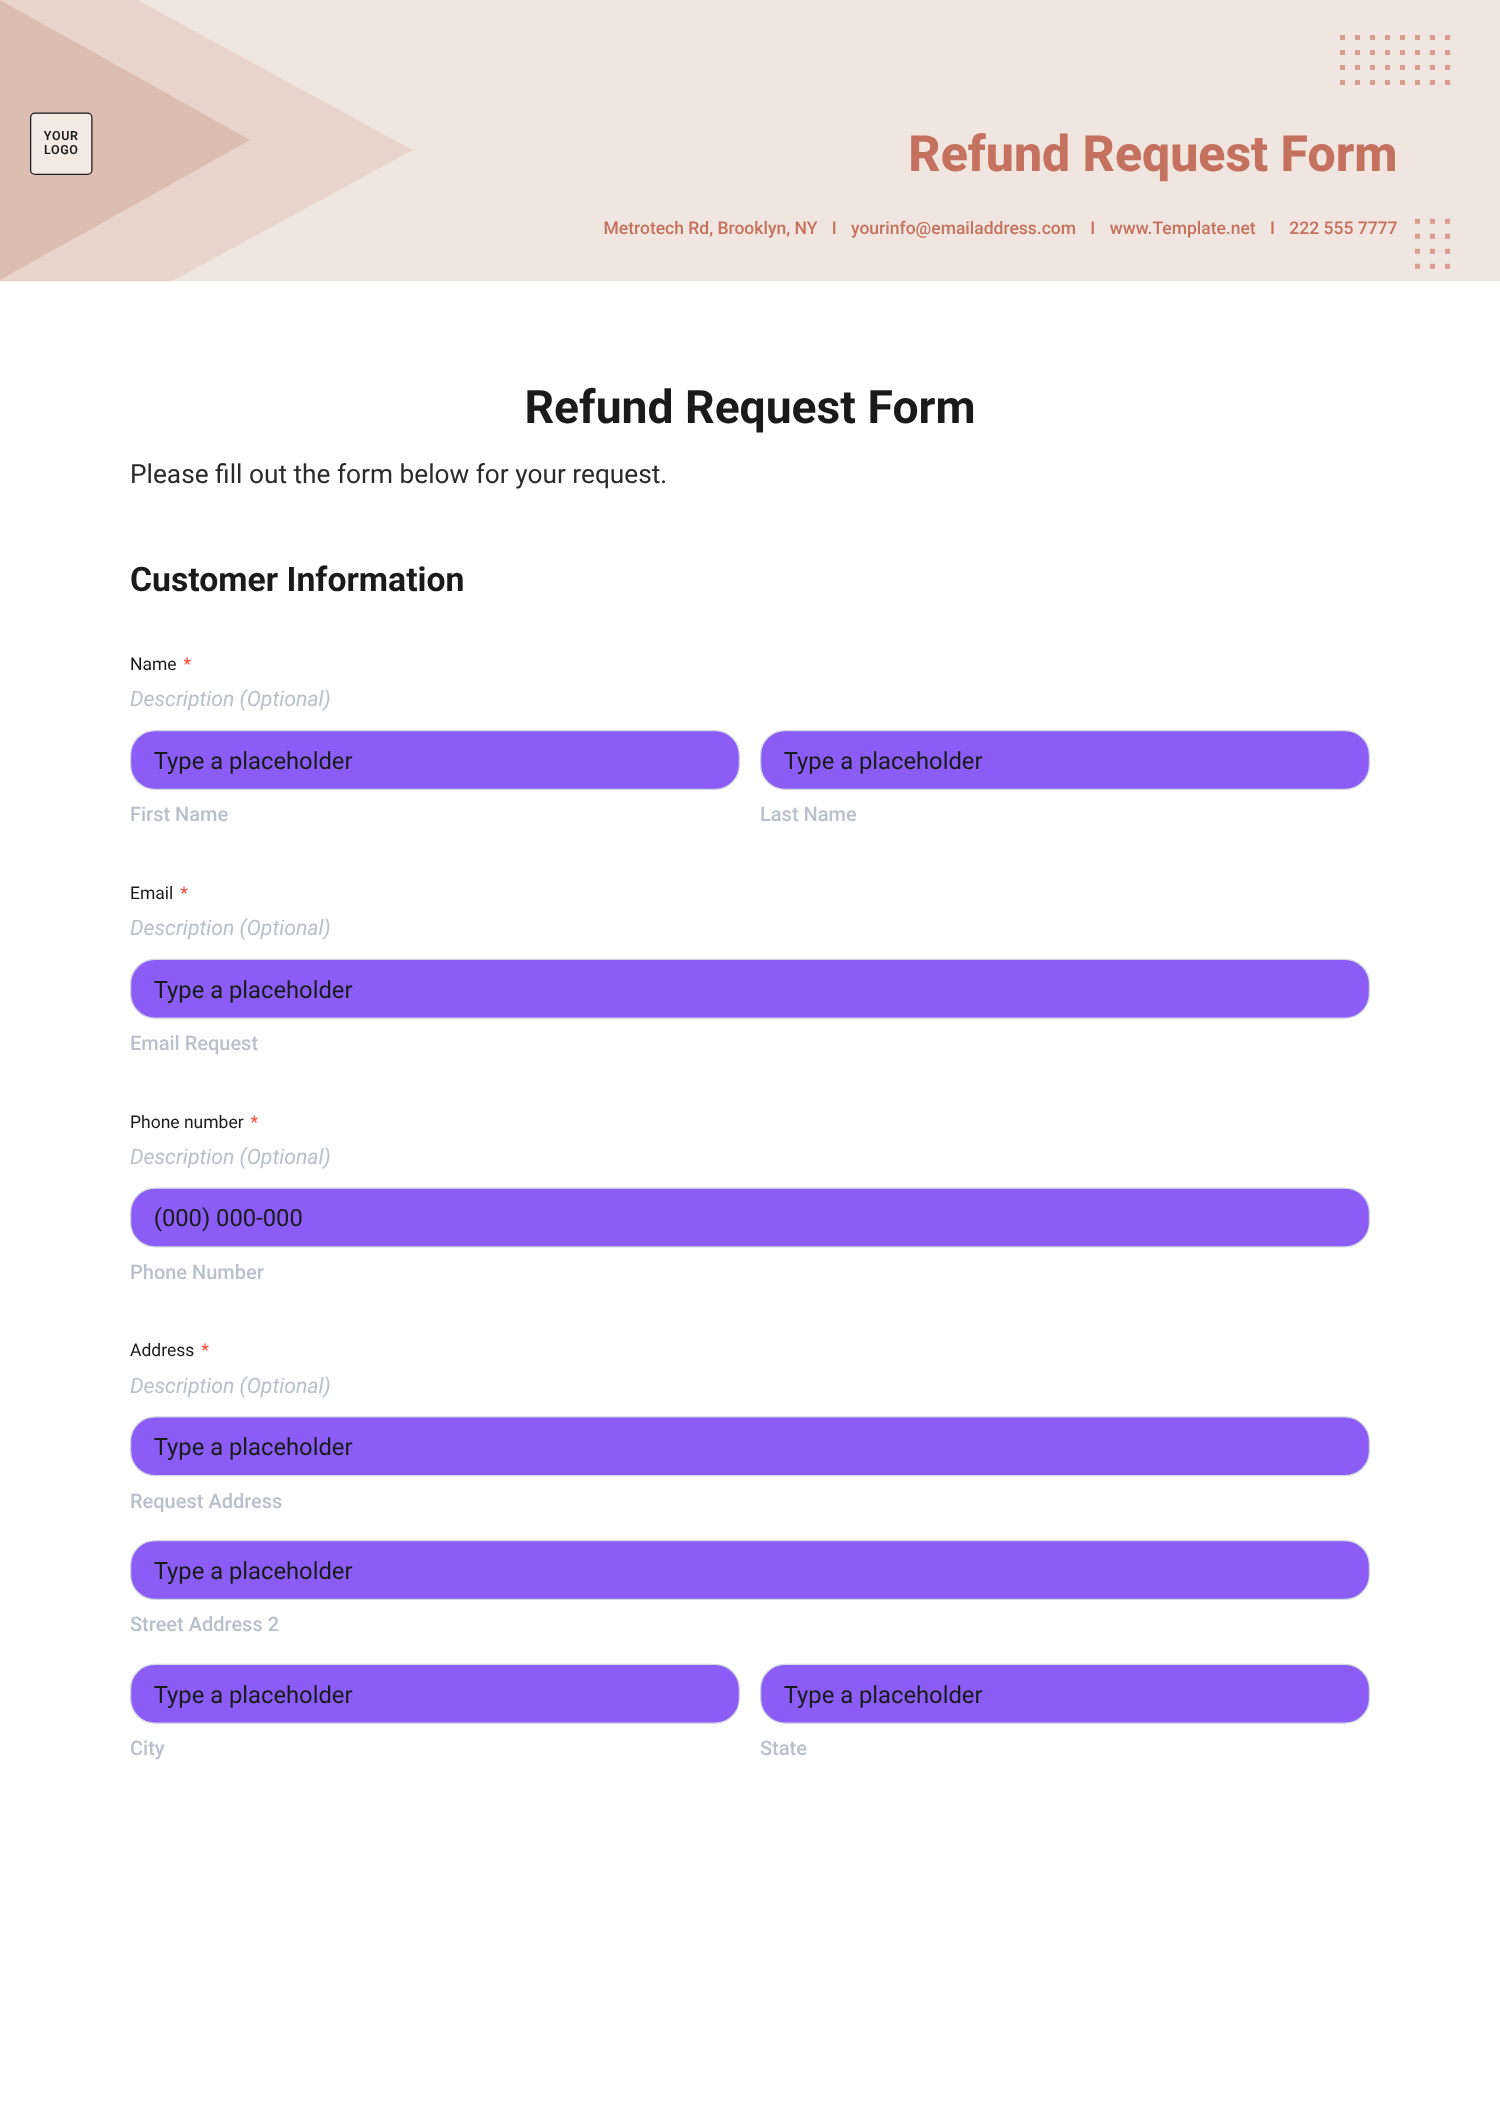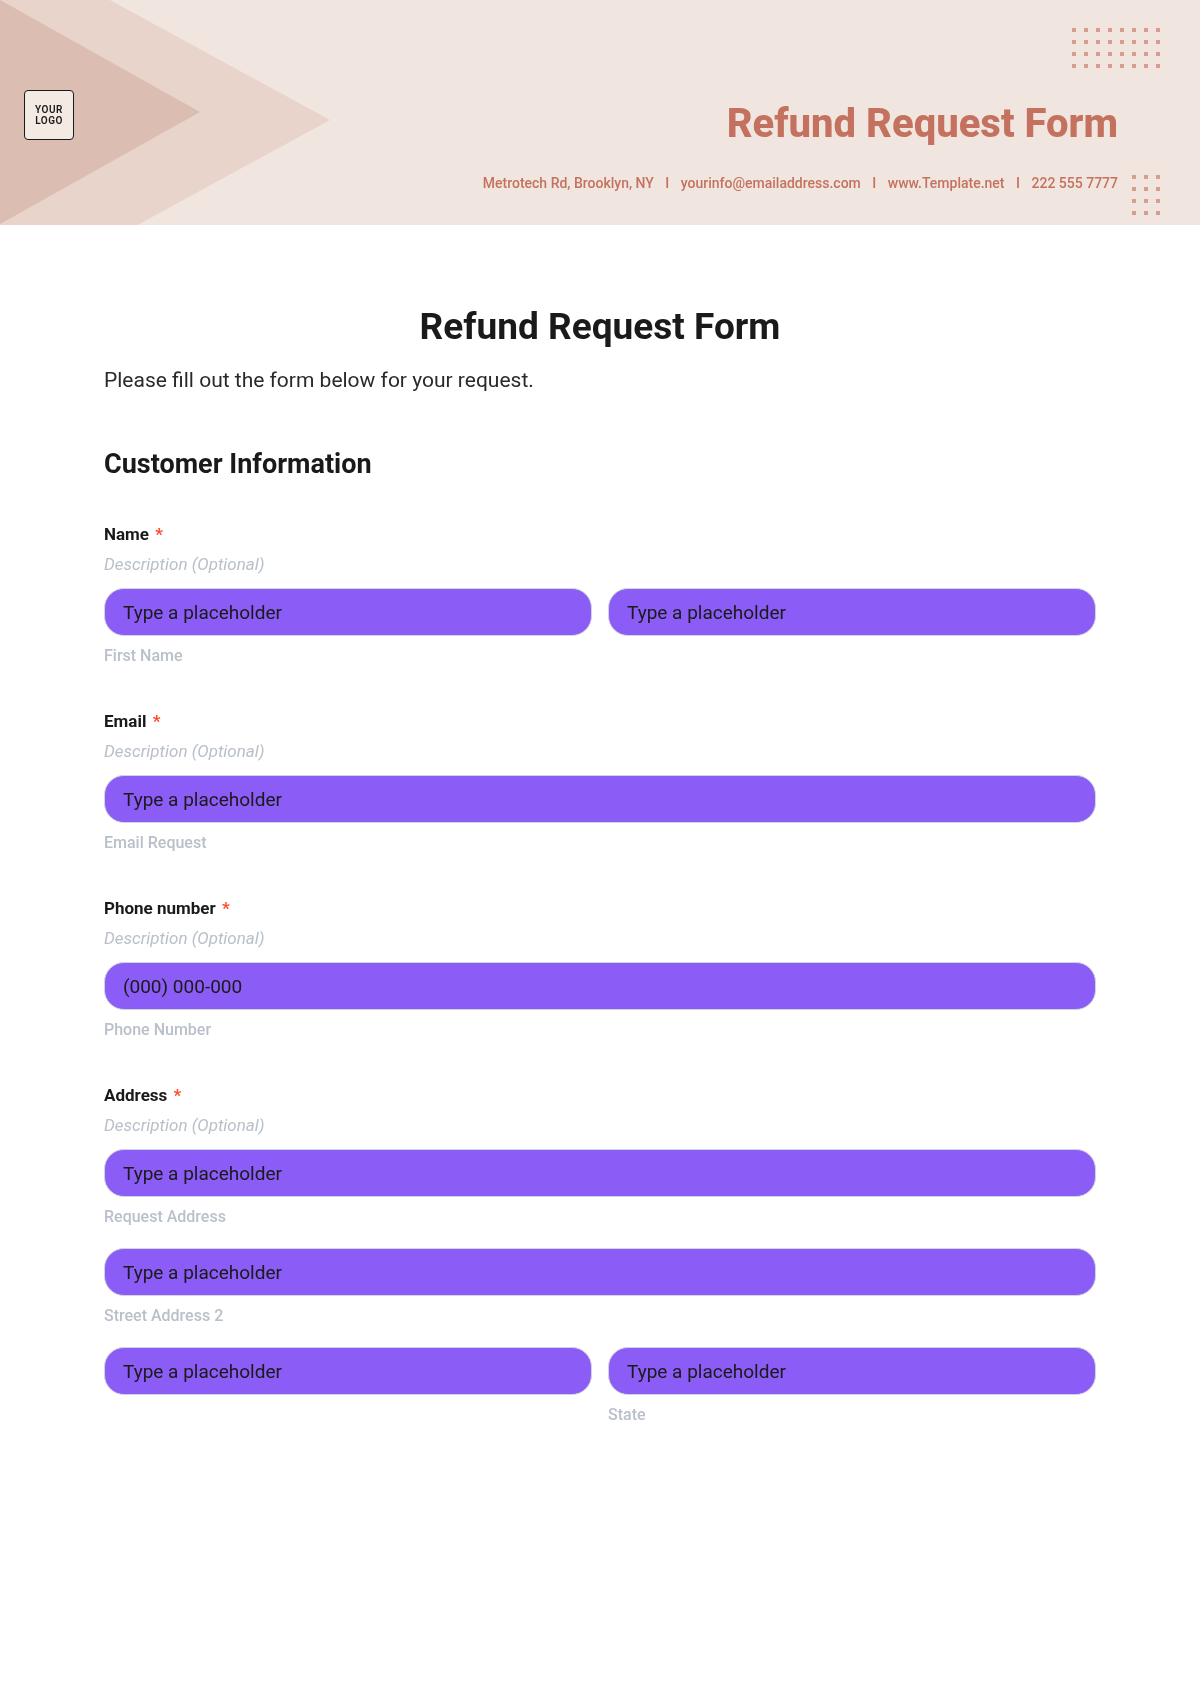--- a/index.html
+++ b/index.html
@@ -94,22 +94,22 @@
     color: #2a2a2a;
     margin-bottom: 56px;
   }
   .section-title {
     font-size: 27px;
     font-weight: 700;
     margin-bottom: 44px;
   }
   .field-group { margin-bottom: 46px; }
   .field-label {
-    font-size: 17px;
-    font-weight: 700;
+    font-size: 14px;
+    font-weight: 400;
     margin-bottom: 10px;
   }
   .required { color: #ff4a2e; margin-left: 2px; }
   .field-desc {
     font-size: 17px;
     font-style: italic;
     color: #b9c0c9;
     margin-bottom: 14px;
   }
   .row { display: flex; gap: 16px; }
@@ -215,20 +215,21 @@
       <span class="required">*</span>
     </div>
     <div class="field-desc">Description (Optional)</div>
     <div class="row">
       <div class="col">
         <input class="input" placeholder="Type a placeholder" style="">
         <div class="sublabel">First Name</div>
       </div>
       <div class="col">
         <input class="input" placeholder="Type a placeholder" style="">
+        <div class="sublabel">Last Name</div>
       </div>
     </div>
   </div>
 
   <div class="field-group">
     <div class="field-label">
       <span>Email</span>
       <span class="required">*</span>
     </div>
     <div class="field-desc">Description (Optional)</div>
@@ -259,20 +260,21 @@
     </div>
 
     <div class="stack">
       <input class="input" placeholder="Type a placeholder" style="">
       <div class="sublabel">Street Address 2</div>
     </div>
 
     <div class="row">
       <div class="col">
         <input class="input" placeholder="Type a placeholder" style="">
+        <div class="sublabel">City</div>
       </div>
       <div class="col">
         <input class="input" placeholder="Type a placeholder" style="">
         <div class="sublabel">State</div>
       </div>
     </div>
   </div>
 </div>
 
 </body></html>

